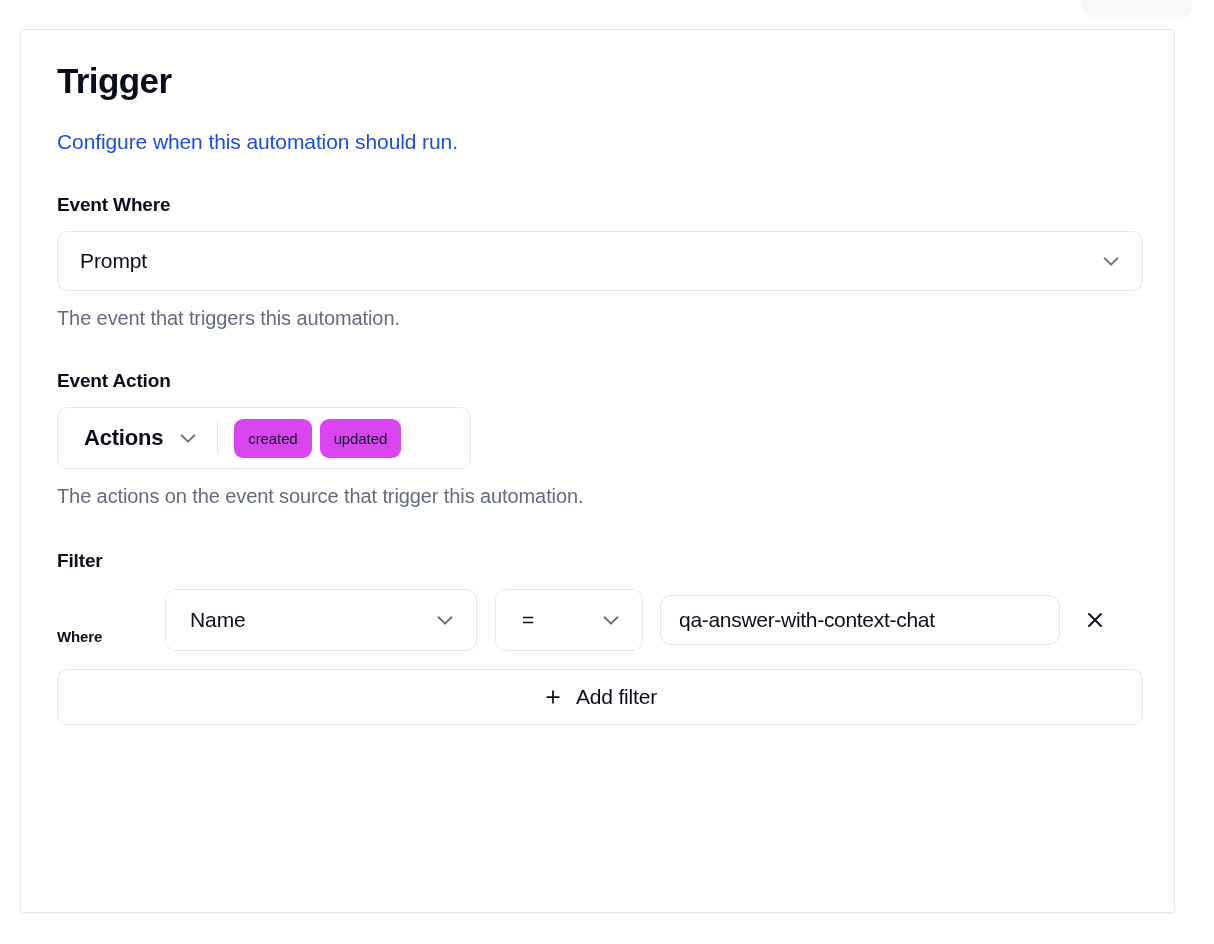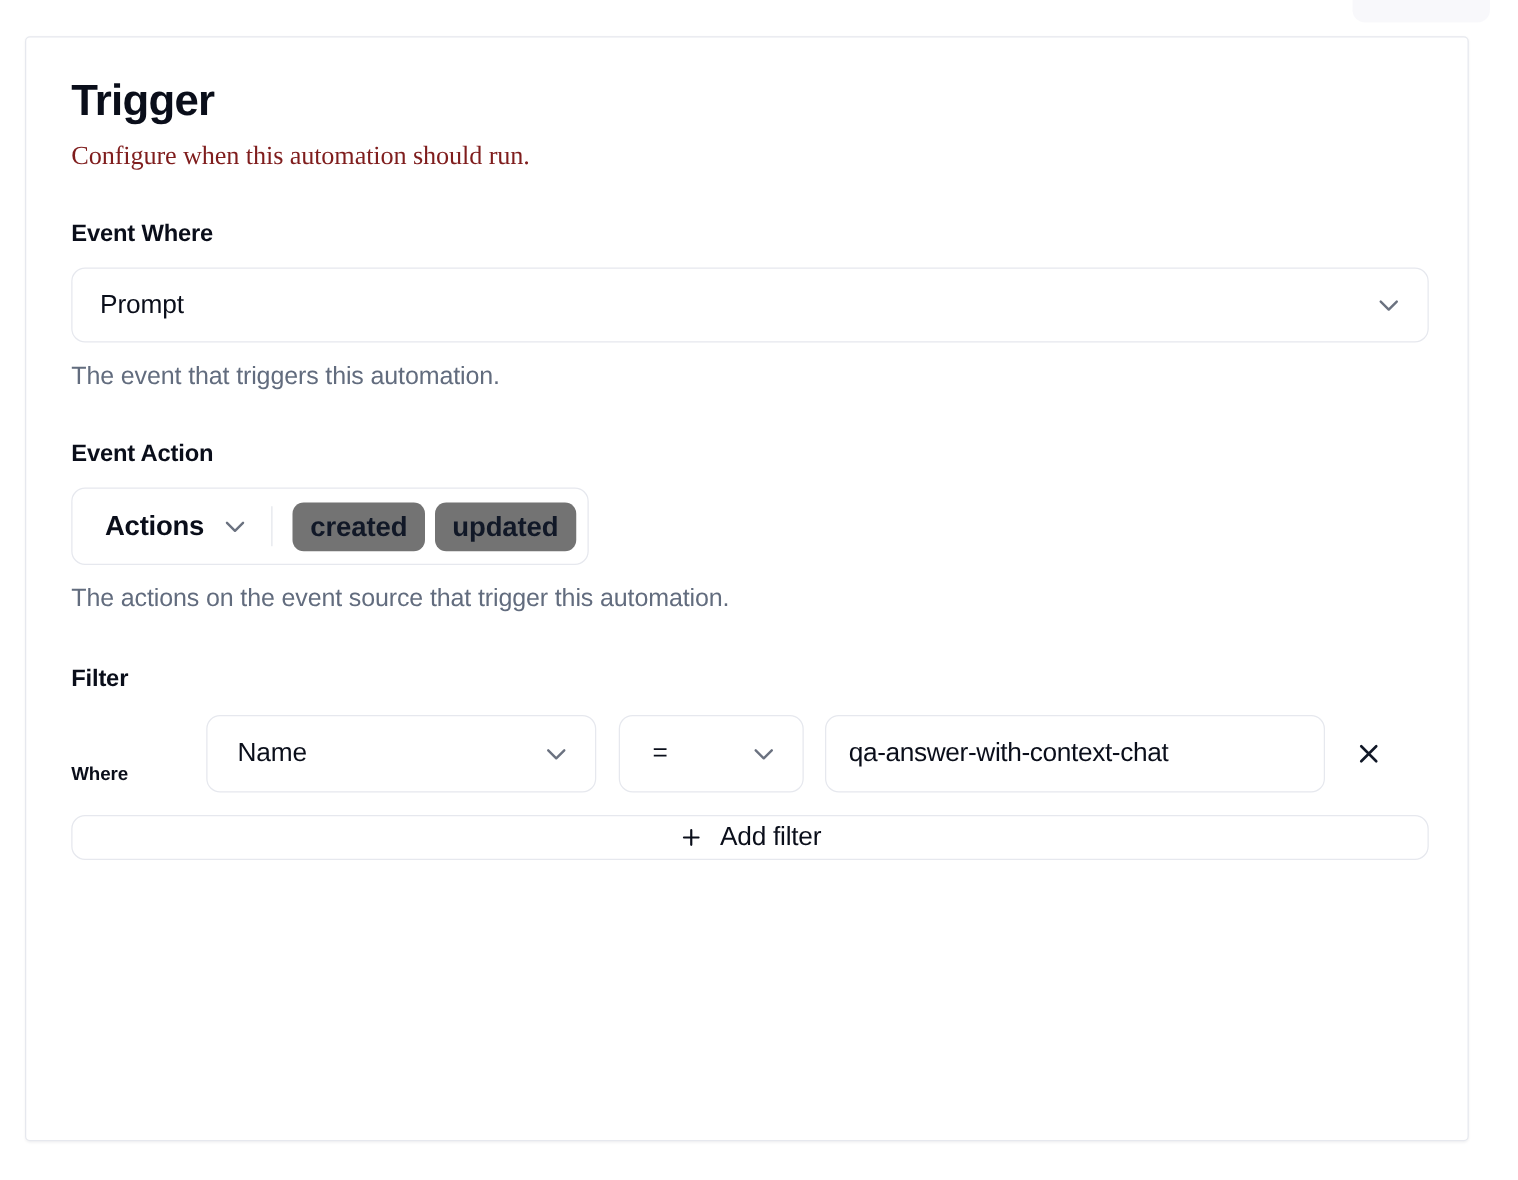--- a/index.html
+++ b/index.html
@@ -53,27 +53,26 @@
   .card-title {
     margin: 0;
     font-size: 35px;
     line-height: 42px;
     font-weight: 700;
     letter-spacing: -0.6px;
     color: #0a0e1a;
   }
 
   .card-subtitle {
-    margin: 9px 0 0 0;
+    margin: 26px 0 0 0;
     font-size: 21px;
     line-height: 27px;
     font-weight: 400;
-    color: #7f1d1d;
-    letter-spacing: -0.1px;
-    font-family: Liberation Serif, serif;
+    color: #1d4ed8;
+    letter-spacing: -0.1px;
   }
 
   .field-group {
     margin-top: 38px;
   }
   .field-group.filter-group {
     margin-top: 40px;
   }
 
   .field-label {
@@ -150,25 +149,25 @@
     background: #e3e6ec;
     flex: none;
   }
   .badges {
     display: flex;
     align-items: center;
     gap: 8px;
     margin-left: 16px;
   }
   .badge {
-    background: #737373;
+    background: #d946ef;
     color: #111827;
-    font-size: 22px;
+    font-size: 15px;
     line-height: 19px;
-    font-weight: 700;
+    font-weight: 400;
     letter-spacing: -0.1px;
     padding: 10px 14px;
     border-radius: 9px;
     white-space: nowrap;
   }
 
   
   .filter-row {
     margin-top: 16px;
     display: flex;
@@ -196,21 +195,21 @@
     width: 148px;
     height: 62px;
     margin-left: 18px;
     padding: 0 20px 0 26px;
     justify-content: space-between;
     cursor: pointer;
     flex: none;
   }
   .filter-value {
     width: 400px;
-    height: 62px;
+    height: 50px;
     margin-left: 17px;
     padding: 0 18px;
     flex: none;
     cursor: text;
   }
   .filter-text {
     font-size: 21px;
     font-weight: 400;
     color: #0a0e1a;
     letter-spacing: -0.3px;
@@ -233,21 +232,21 @@
     background: transparent;
     border: 0;
     padding: 0;
     flex: none;
   }
   .remove-btn svg { display: block; }
 
   .add-filter-btn {
     margin-top: 18px;
     width: 1086px;
-    height: 36px;
+    height: 56px;
     box-sizing: border-box;
     background: #ffffff;
     border: 1px solid #e6e8ee;
     border-radius: 11px;
     display: flex;
     align-items: center;
     justify-content: center;
     gap: 13px;
     cursor: pointer;
     font-family: "Liberation Sans", sans-serif;

